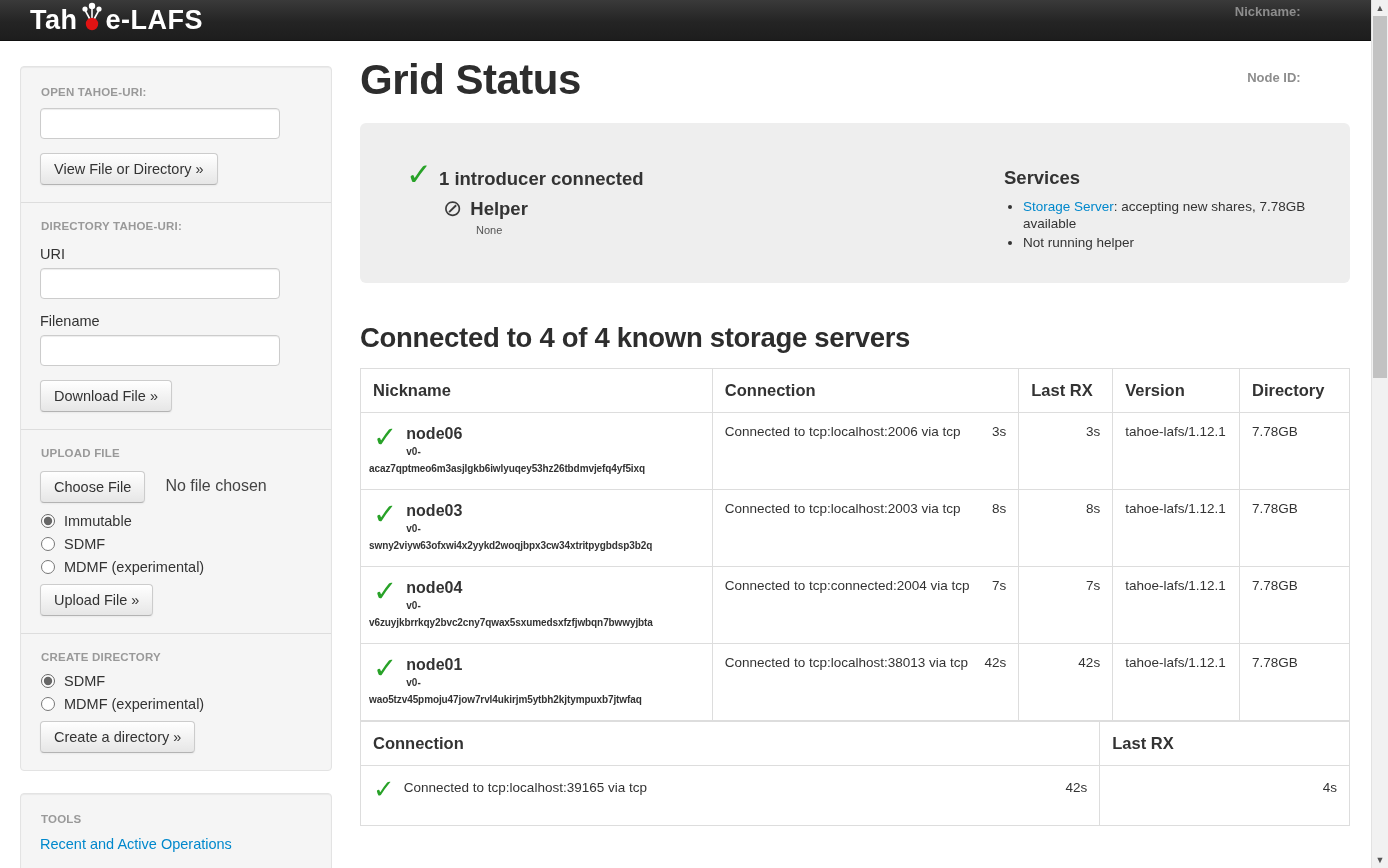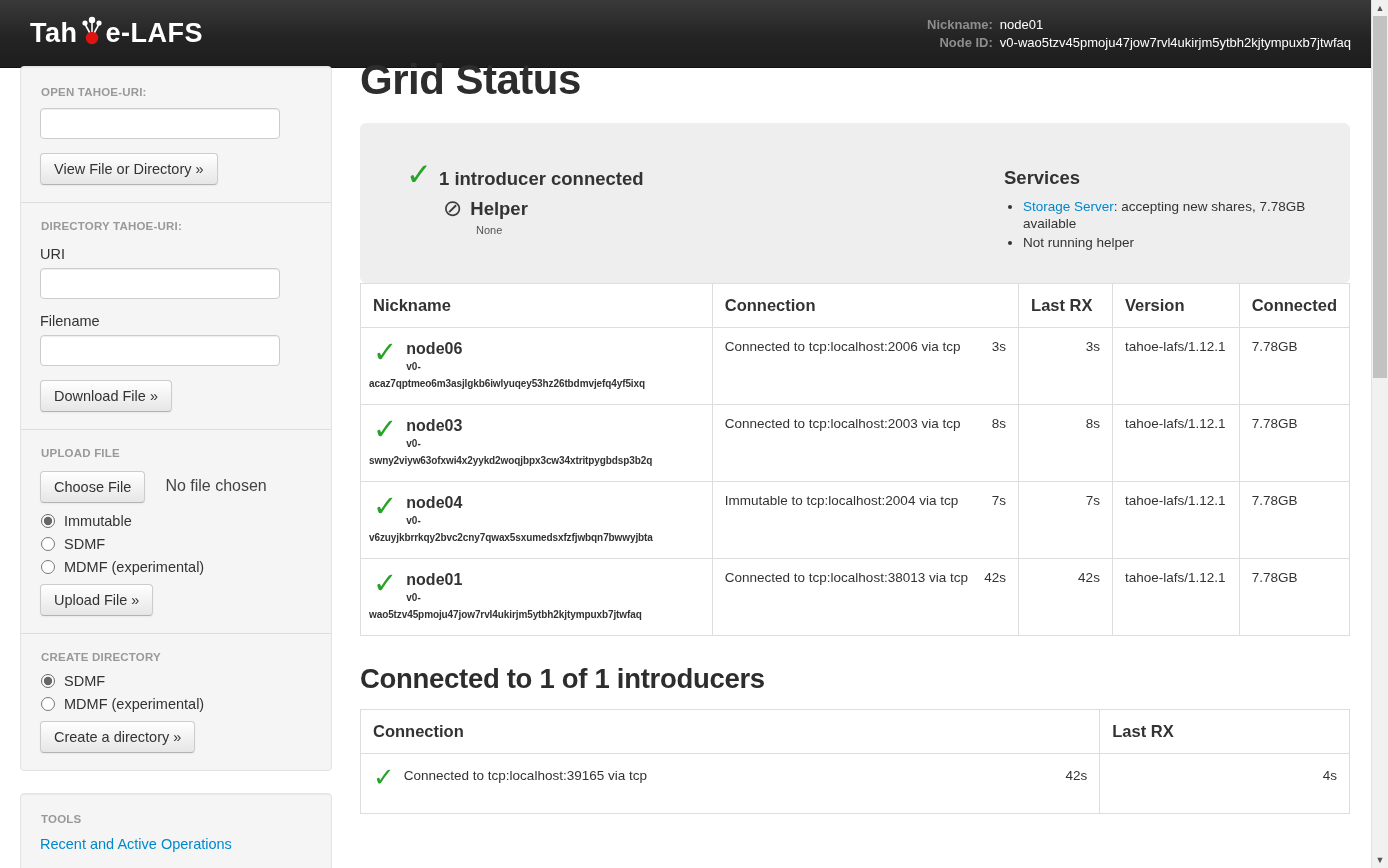--- a/index.html
+++ b/index.html
@@ -1,30 +1,30 @@
 <!DOCTYPE html>
 <html><head>
 <meta charset="utf-8">
 <style>
   * { margin: 0; padding: 0; box-sizing: border-box; }
   html, body { width: 1388px; height: 868px; overflow: hidden; background: #fff;
     font-family: "Liberation Sans", sans-serif; color: #333; }
 
   
-  .navbar { position: absolute; left: 0; top: 0; width: 1371px; height: 68px;
+  .navbar { position: absolute; left: 0; top: 0; width: 1371px; height: 41px;
     background: linear-gradient(180deg, #3a3a3a 0%, #242424 55%, #1d1d1d 100%);
     border-bottom: 1px solid #111;
     display: flex; align-items: center; justify-content: space-between;
     padding: 0 20px 0 30px; }
   .logo { display: flex; align-items: center; color: #fff; font-size: 27px;
     font-weight: bold; letter-spacing: .5px; cursor: pointer; }
   .logo svg { margin: -6px 1px 0 1px; }
   .node-info { display: grid; grid-template-columns: auto auto; column-gap: 7px;
     row-gap: 1px; font-size: 13px; line-height: 17px; }
-  .node-info .lbl { color: #8d8d8d; font-weight: bold; text-align: right; }
+  .node-info .lbl { color: #8d8d8d; font-weight: bold; text-align: right; margin-top: 48px; }
   .node-info .val { color: #fff; }
 
   
   .scrollbar { position: absolute; right: 0; top: 0; width: 17px; height: 868px;
     background: #f1f1f1; border-left: 1px solid #e2e2e2; z-index: 50; }
   .scroll-arrow { position: absolute; left: 0; width: 16px; text-align: center;
     font-size: 9px; color: #555; cursor: pointer; }
   .scroll-arrow.up { top: 3px; }
   .scroll-arrow.down { bottom: 3px; }
   .scroll-thumb { position: absolute; left: 1px; top: 16px; width: 14px;
@@ -115,21 +115,20 @@
       <circle cx="13" cy="5" r="3.2" fill="#fff"></circle>
       <circle cx="20" cy="8" r="2.6" fill="#fff"></circle>
       <circle cx="13" cy="23" r="6.2" fill="#e01313"></circle>
     </svg>
     <span>e-LAFS</span>
   </div>
   <div class="node-info">
     <span class="lbl">Nickname:</span>
     <span class="val">node01</span>
     <span class="lbl">Node ID:</span>
-    <span class="val">v0-wao5tzv45pmoju47jow7rvl4ukirjm5ytbh2kjtympuxb7jtwfaq</span>
   </div>
 </header>
 
 <aside class="sidebar">
   <div class="well">
 
     <span class="side-label">OPEN TAHOE-URI:</span>
     <input class="text-input" type="text" value="" style="">
     <button class="btn">View File or Directory »</button>
 
@@ -200,36 +199,37 @@
     </div>
     <div class="services">
       <h3>Services</h3>
       <ul>
         <li><a>Storage Server</a><span>: accepting new shares, 7.78GB available</span></li>
         <li>Not running helper</li>
       </ul>
     </div>
   </div>
 
+  <h2 class="section-heading">Connected to 4 of 4 known storage servers</h2>
 
   <table class="grid">
     <colgroup>
         <col style="width:352px">
         <col style="width:307px">
         <col style="width:94px">
         <col style="width:127px">
         <col style="width:110px">
       </colgroup>
     <tbody>
         <tr>
       <th>Nickname</th>
       <th>Connection</th>
       <th>Last RX</th>
       <th>Version</th>
-      <th>Connected</th>
+      <th>Directory</th>
     </tr>
     <tr>
       <td>
         <span class="check-row">✓</span>
         <div class="srv-name">node06</div>
         <div class="srv-v0">v0-</div>
         <div class="srv-key">acaz7qptmeo6m3asjlgkb6iwlyuqey53hz26tbdmvjefq4yf5ixq</div>
       </td>
       <td><span class="conn-time">3s</span><span>Connected to tcp:localhost:2006 via tcp</span></td>
       <td class="rx-cell">3s</td>
@@ -248,41 +248,40 @@
       <td>tahoe-lafs/1.12.1</td>
       <td>7.78GB</td>
     </tr>
     <tr>
       <td>
         <span class="check-row">✓</span>
         <div class="srv-name">node04</div>
         <div class="srv-v0">v0-</div>
         <div class="srv-key">v6zuyjkbrrkqy2bvc2cny7qwax5sxumedsxfzfjwbqn7bwwyjbta</div>
       </td>
-      <td><span class="conn-time">7s</span><span>Immutable to tcp:localhost:2004 via tcp</span></td>
+      <td><span class="conn-time">7s</span><span>Connected to tcp:connected:2004 via tcp</span></td>
       <td class="rx-cell">7s</td>
       <td>tahoe-lafs/1.12.1</td>
       <td>7.78GB</td>
     </tr>
     <tr>
       <td>
         <span class="check-row">✓</span>
         <div class="srv-name">node01</div>
         <div class="srv-v0">v0-</div>
         <div class="srv-key">wao5tzv45pmoju47jow7rvl4ukirjm5ytbh2kjtympuxb7jtwfaq</div>
       </td>
       <td><span class="conn-time">42s</span><span>Connected to tcp:localhost:38013 via tcp</span></td>
       <td class="rx-cell">42s</td>
       <td>tahoe-lafs/1.12.1</td>
       <td>7.78GB</td>
     </tr>
   </tbody>
     </table>
 
-  <h2 class="section-heading second">Connected to 1 of 1 introducers</h2>
 
   <table class="grid intro">
     <colgroup>
         <col style="width:740px">
         <col style="width:250px">
       </colgroup>
     <tbody>
         <tr>
       <th>Connection</th>
       <th>Last RX</th>

